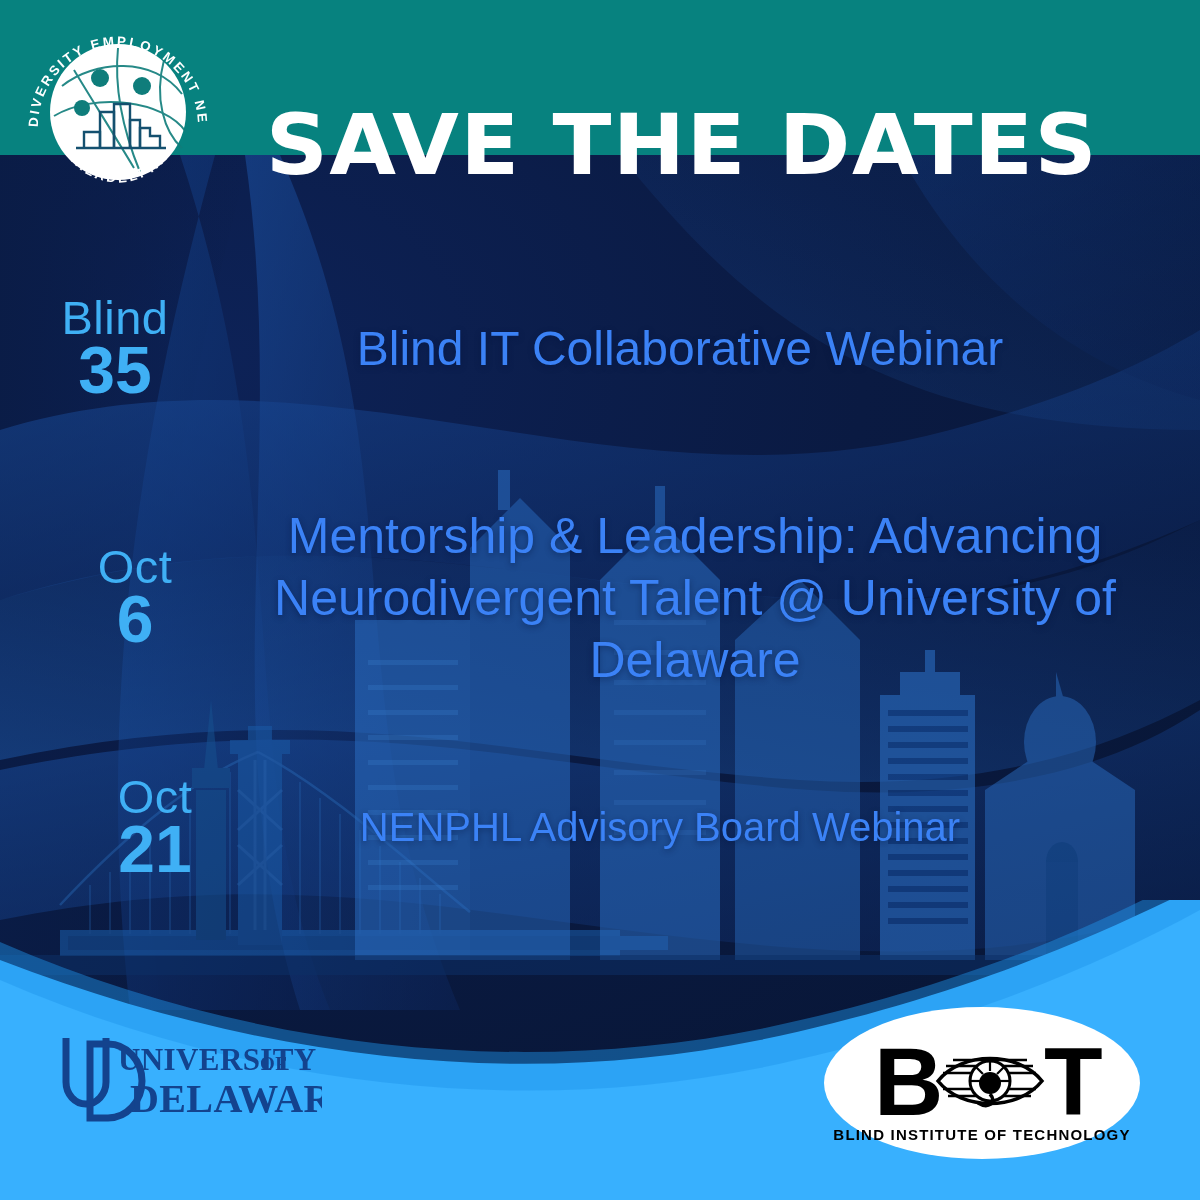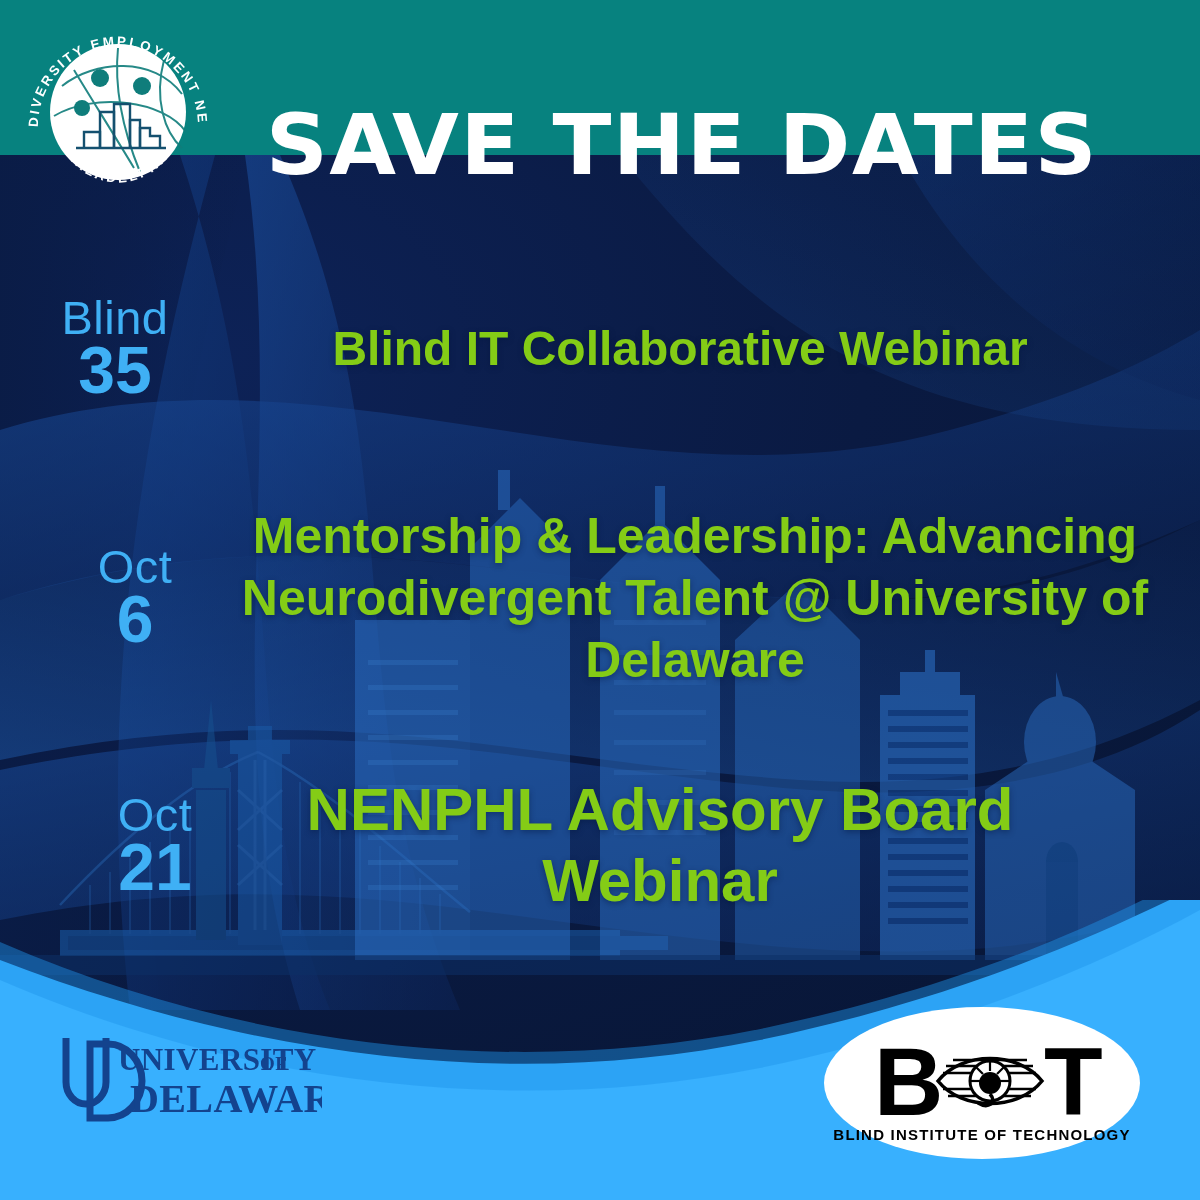--- a/index.html
+++ b/index.html
@@ -30,30 +30,30 @@
 
   
   .row{position:absolute;display:flex;align-items:center;}
   .date-col{
     width:150px;flex:0 0 150px;text-align:center;color:#3FB0F5;
     line-height:0.95;
   }
   .date-month{font-size:47px;font-weight:300;letter-spacing:0.5px;display:block;}
   .date-day{font-size:66px;font-weight:700;letter-spacing:0px;display:block;margin-top:-2px;}
   .title-col{
-    flex:1;color:#84cc16;font-weight:700;text-align:center;
+    flex:1;color:#3b82f6;font-weight:400;text-align:center;
     text-shadow:0 2px 6px rgba(0,20,60,.45);
   }
 
   #row-1{left:40px;top:296px;width:1130px;}
   #row-1 .title-col{font-size:48px;line-height:1.12;}
   #row-2{left:60px;top:505px;width:1120px;}
   #row-2 .title-col{font-size:50px;line-height:1.24;}
   #row-3{left:80px;top:775px;width:1010px;}
-  #row-3 .title-col{font-size:60px;line-height:1.18;}
+  #row-3 .title-col{font-size:40px;line-height:1.18;}
 
   
   .footer-wave{position:absolute;left:0;bottom:0;width:100%;height:300px;}
 
   .ud-logo{position:absolute;left:52px;top:1030px;width:270px;height:92px;}
   .bit-logo{position:absolute;left:822px;top:1003px;width:320px;height:160px;}
 </style>
 </head>
 <body>
 

